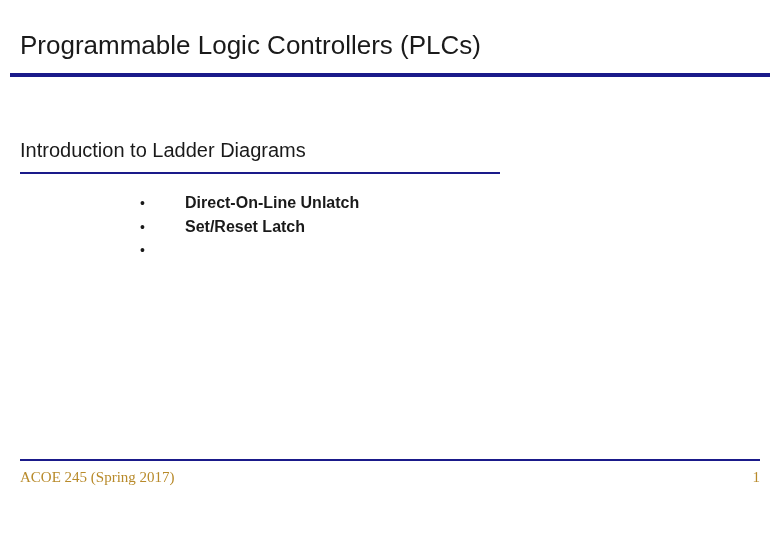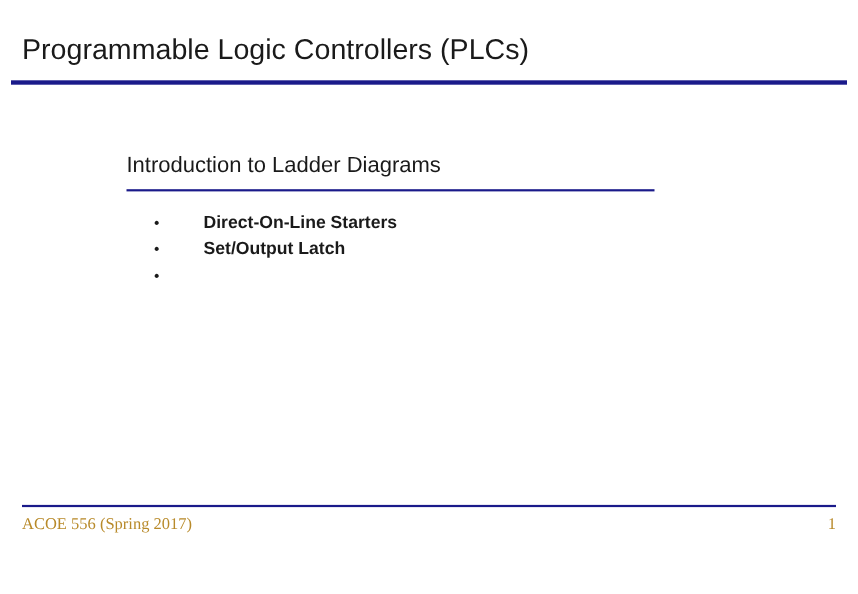--- a/index.html
+++ b/index.html
@@ -21,21 +21,20 @@
     font-weight: normal;
     padding-bottom: 12px;
   }
   .title-underline {
     height: 4px;
     background: #1a1a8a;
     margin: 0 -10px 0 -10px;
   }
   .subtitle-block {
     margin-top: 62px;
-    margin-left: 95px;
     width: 480px;
   }
   .subtitle {
     font-size: 20px;
     color: #1a1a1a;
     font-weight: normal;
     padding-bottom: 10px;
   }
   .subtitle-underline {
     height: 2px;
@@ -95,30 +94,30 @@
   <div class="title-underline"></div>
 
   <div class="subtitle-block">
     <div class="subtitle">Introduction to Ladder Diagrams</div>
     <div class="subtitle-underline"></div>
   </div>
 
   <div class="bullets">
     <div class="bullet-row">
       <span class="bullet-dot">•</span>
-      <span class="bullet-text">Direct-On-Line Starters</span>
+      <span class="bullet-text">Direct-On-Line Unlatch</span>
     </div>
     <div class="bullet-row">
       <span class="bullet-dot">•</span>
-      <span class="bullet-text">Set/Output Latch</span>
+      <span class="bullet-text">Set/Reset Latch</span>
     </div>
     <div class="bullet-row">
       <span class="bullet-dot">•</span>
     </div>
   </div>
 
   <div class="footer-line"></div>
   <div class="footer">
-    <span>ACOE 556 (Spring 2017)</span>
+    <span>ACOE 245 (Spring 2017)</span>
     <span>1</span>
   </div>
 
 </div>
 
 </body></html>

